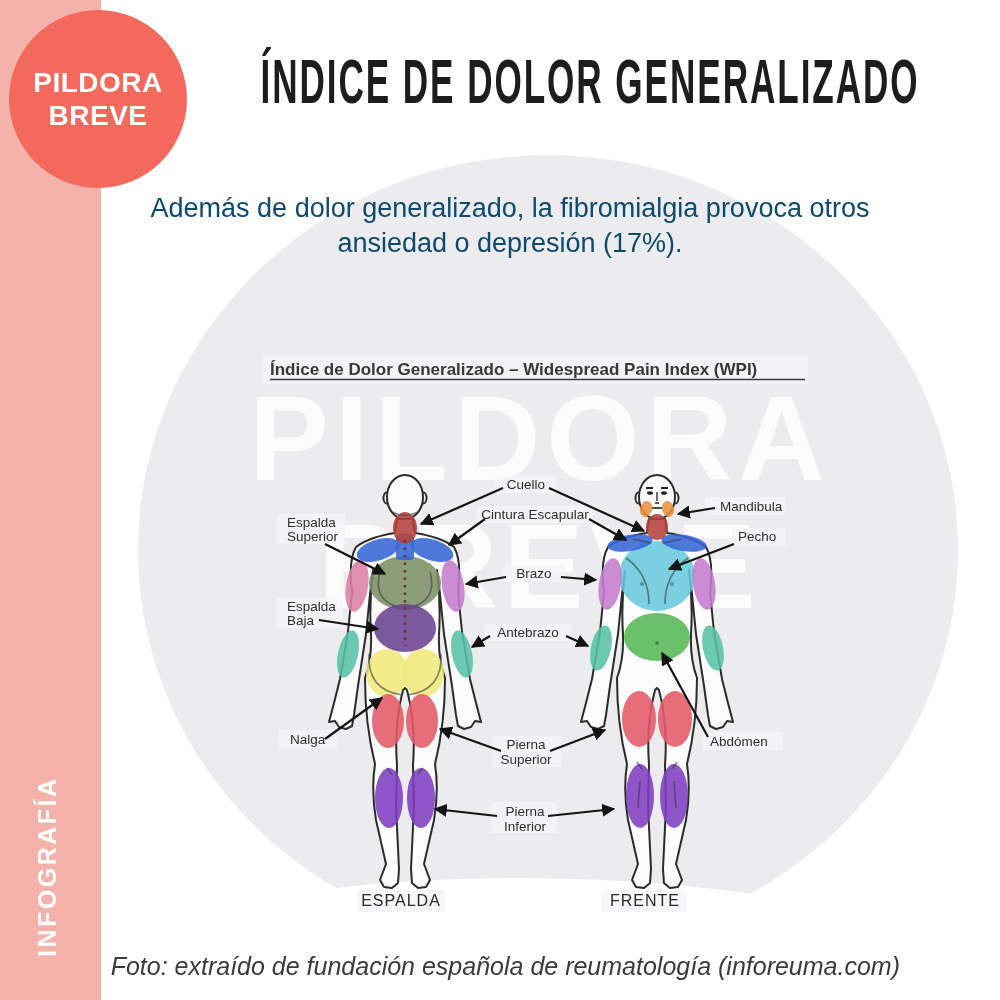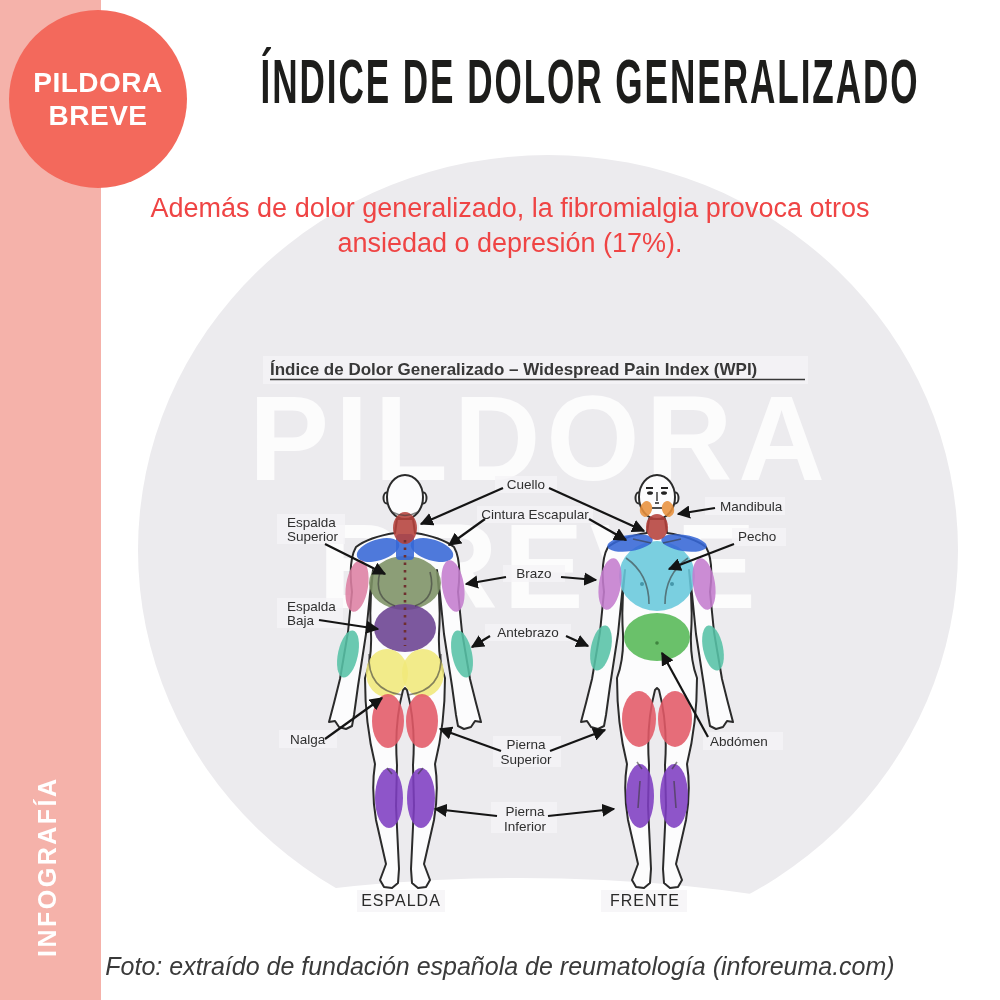--- a/index.html
+++ b/index.html
@@ -16,22 +16,22 @@
   .badge{position:absolute;left:9px;top:10px;width:178px;height:178px;border-radius:50%;
          background:#F3695C;display:flex;flex-direction:column;align-items:center;justify-content:center;
          color:#ffffff;font-weight:bold;font-size:28px;line-height:1.18;letter-spacing:.5px;z-index:11;}
   .infografia{position:absolute;left:33px;top:957px;transform:rotate(-90deg);transform-origin:0 0;
               color:#ffffff;font-weight:bold;font-size:25px;letter-spacing:2.5px;white-space:nowrap;z-index:12;}
   .main-title{position:absolute;left:190px;top:48px;width:800px;height:66px;display:flex;
               align-items:center;justify-content:center;z-index:5;}
   .main-title span{display:inline-block;white-space:nowrap;font-weight:bold;font-size:54px;
                    letter-spacing:3px;color:#1D1D1B;transform:scale(0.65,1.18);}
   .intro{position:absolute;left:120px;top:191px;width:780px;text-align:center;z-index:5;
-         font-size:27px;line-height:35px;color:#ef4444;}
-  .footer{position:absolute;left:100px;top:952px;width:800px;text-align:center;z-index:12;
+         font-size:27px;line-height:35px;color:#0c4a6e;}
+  .footer{position:absolute;left:100px;top:952px;width:800px;text-align:right;z-index:12;
           font-style:italic;font-size:25px;color:#3A3A3A;}
   svg.diagram{position:absolute;left:245px;top:348px;z-index:6;}
   .dt{font-size:17px;font-weight:bold;fill:#383838;}
   .lbl{font-size:13.5px;fill:#2F2F2F;}
   .cap{font-size:16px;fill:#2A2A2A;letter-spacing:1px;}
   .arrow{stroke:#141414;stroke-width:2.2;}
   .patch{fill:#F5F4F6;opacity:.8;}
   .outline{fill:#FCFCFD;stroke:#2B2B2B;stroke-width:2;stroke-linejoin:round;}
   .reg{opacity:.88;}
   .detail{fill:none;stroke:#3A3A3A;stroke-width:1.6;opacity:.6;}

